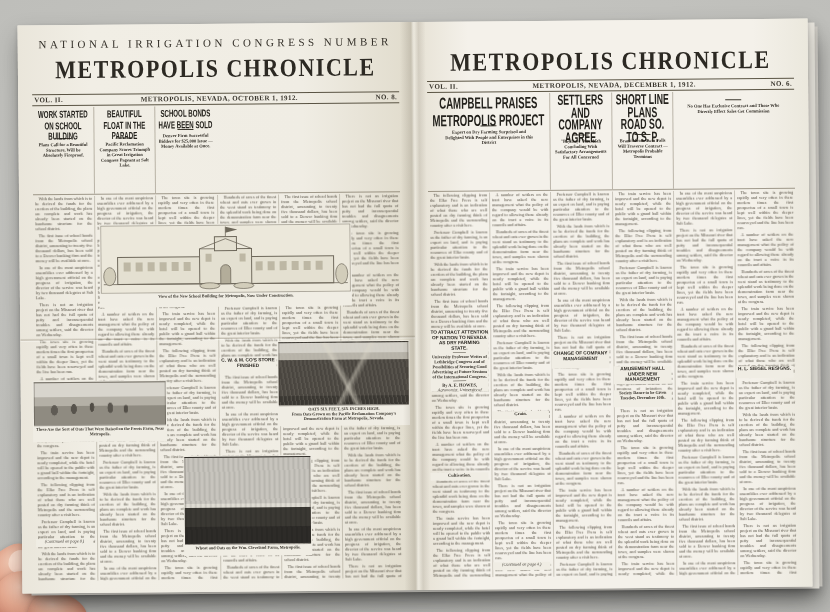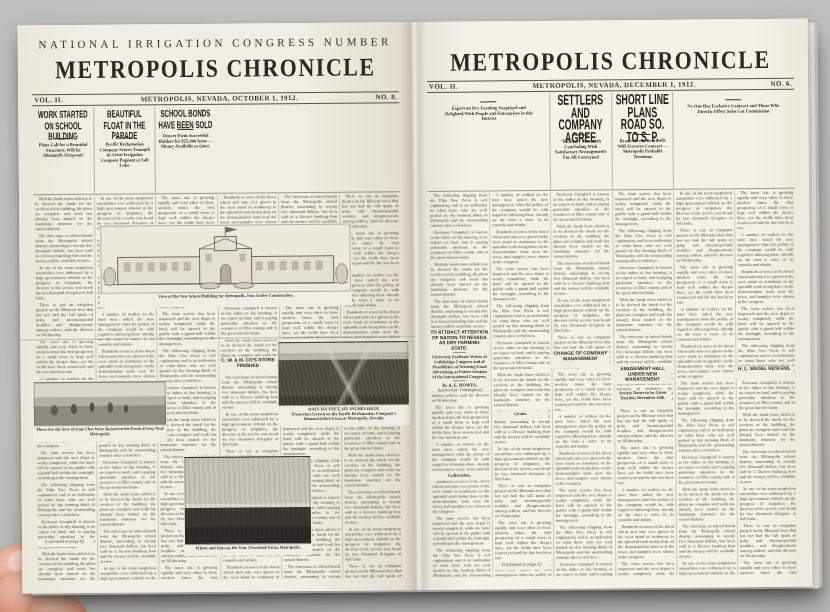--- a/index.html
+++ b/index.html
@@ -359,20 +359,23 @@
     <div class="page right">
       <div class="masthead"><span>METROPOLIS CHRONICLE</span></div>
       <div class="dateline">
         <span>VOL. II.</span>
         <span class="mid">METROPOLIS, NEVADA, DECEMBER 1, 1912.</span>
         <span>NO. 6.</span>
       </div>
 
       <div class="band">
         <div class="cell span">
+          <div class="hl">
+              <span class="in">CAMPBELL PRAISES METROPOLIS PROJECT</span>
+            </div>
           <div class="mini-rule"></div>
           <div class="deck">
               <div class="s50">Expert on Dry Farming Surprised and Delighted With People and Enterprises in this District</div>
             </div>
         </div>
         <div class="cell">
           <div class="hl">
               <span class="in">SETTLERS AND COMPANY AGREE</span>
             </div>
           <div class="mini-rule"></div>

